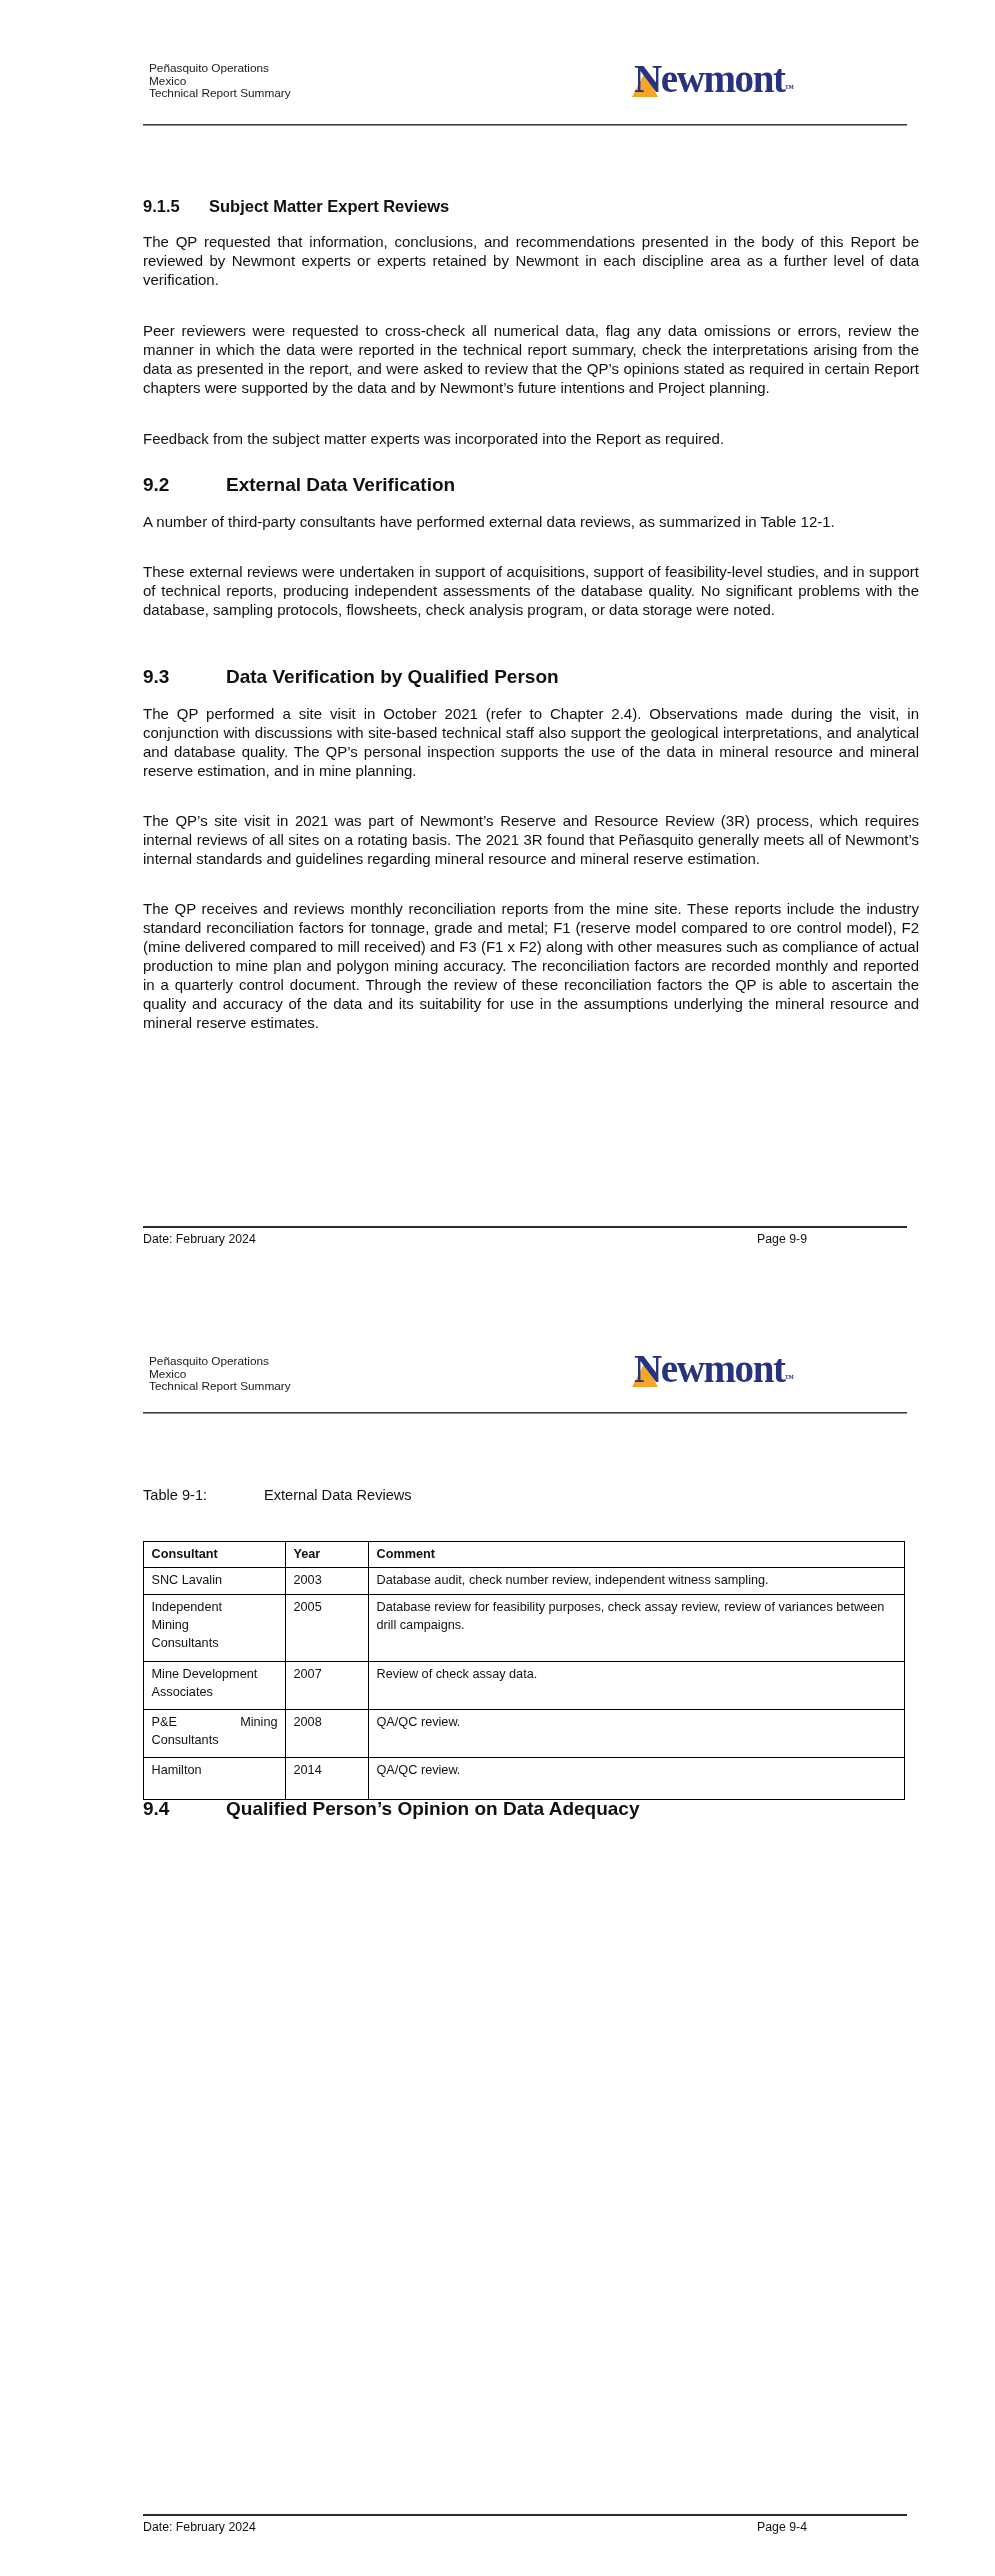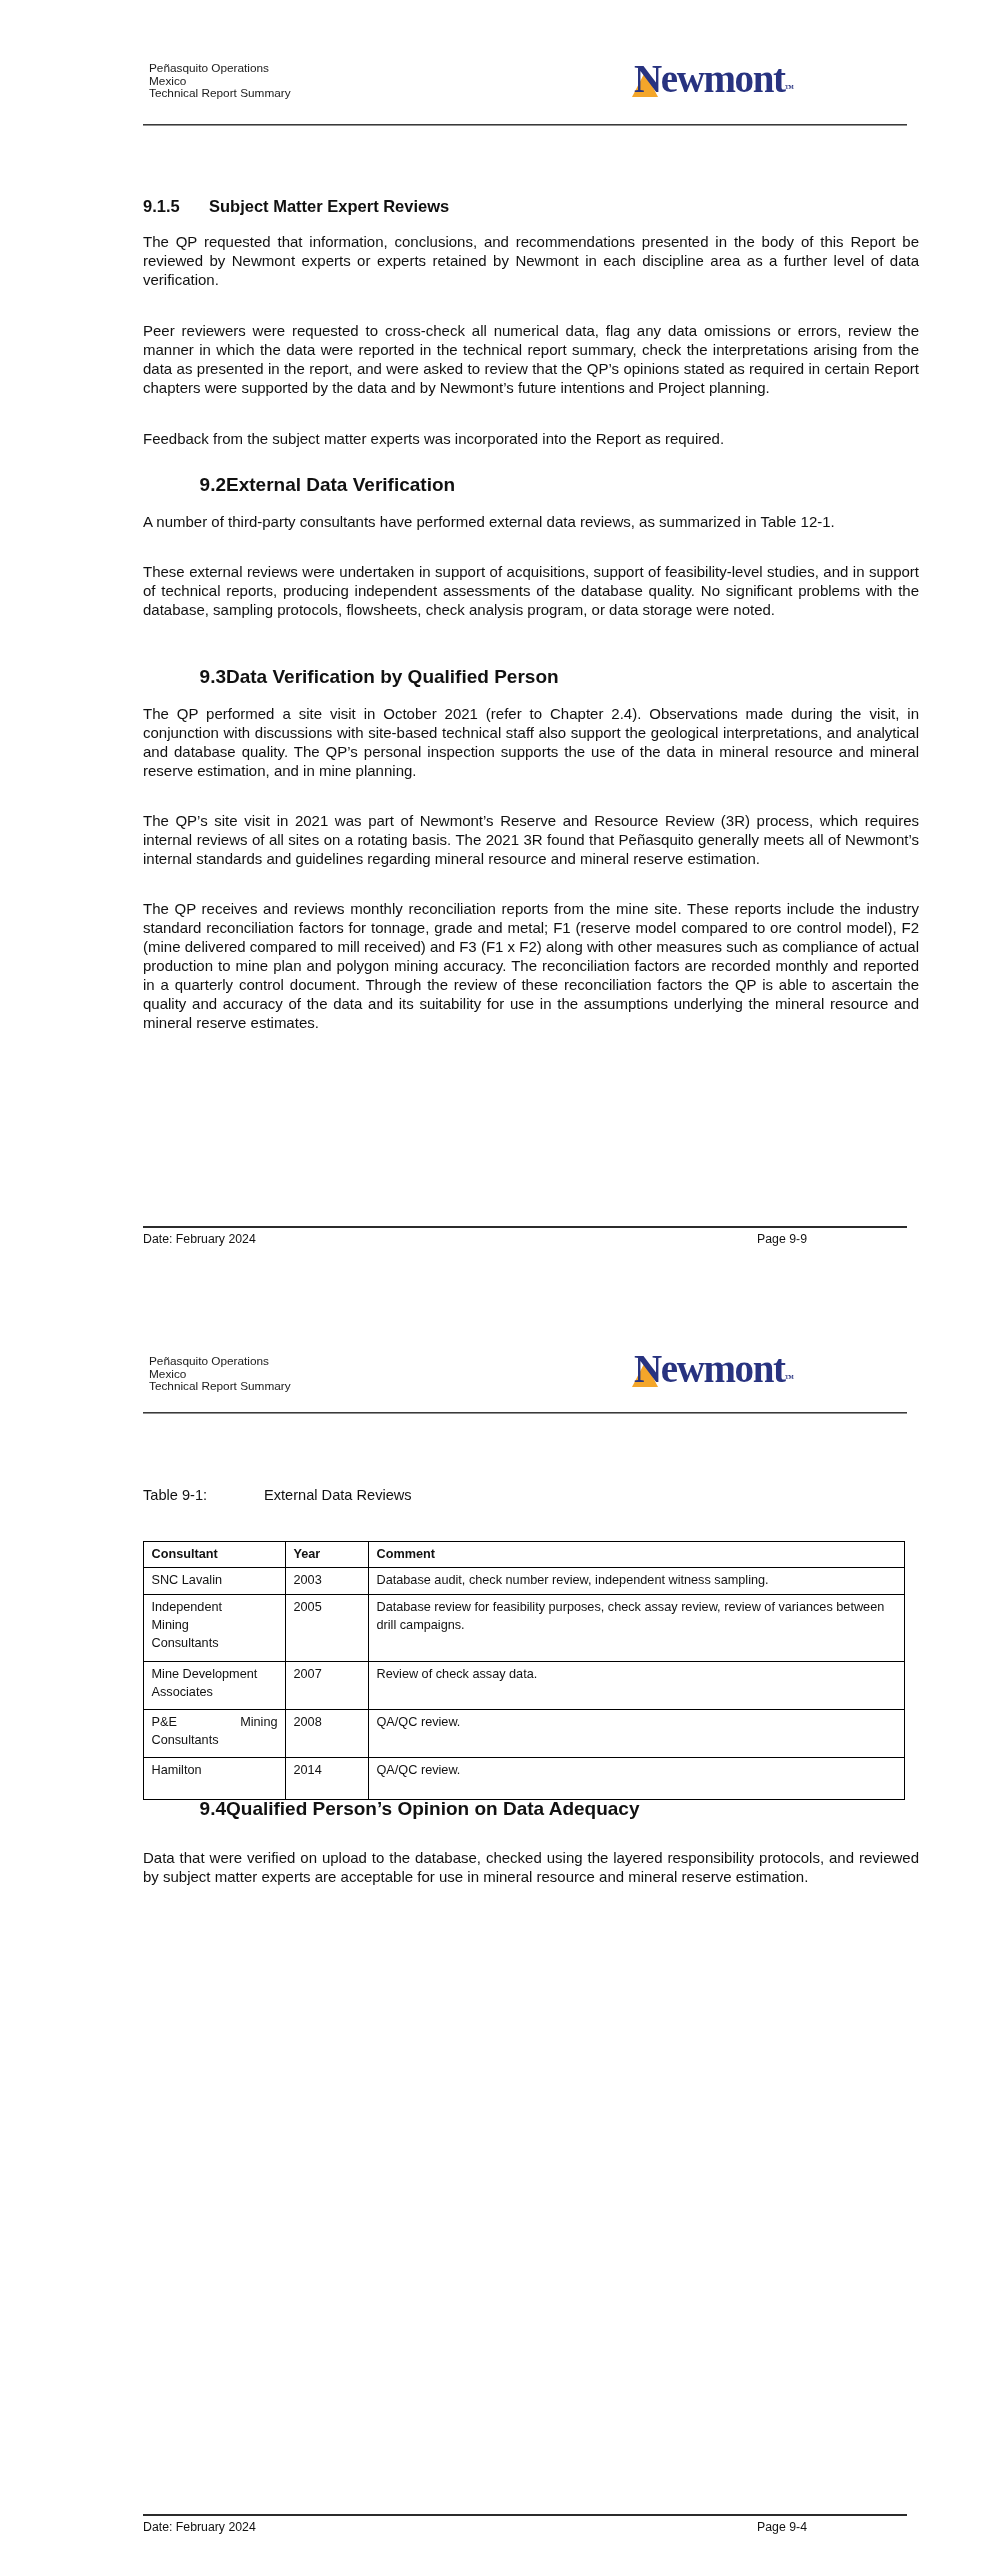--- a/index.html
+++ b/index.html
@@ -19,21 +19,21 @@
                      letter-spacing:-1.4px; line-height:43px; color:var(--navy); white-space:nowrap; }
   .logo .tm { font-size:9.4px; letter-spacing:0; vertical-align:baseline; position:relative; bottom:0.9px; }
 
   .rule-hdr { left:143px; width:764px; height:1.9px; background:#8f8f8f; border-top:0.9px solid #3a3a3a; }
   .rule-ftr { left:143px; width:764px; height:1.9px; background:#2b2b2b; }
 
   .para { left:143px; width:776px; text-align:justify; font-size:15px; line-height:19px; }
   .h2, .h3 { left:143px; font-weight:bold; white-space:nowrap; }
   .h2 { font-size:19px; }
   .h3 { font-size:16.5px; }
-  .h2 .hnum { display:inline-block; width:83px;text-align:right; }
+  .h2 .hnum { display:inline-block; width:83px; }
   .h3 .hnum { display:inline-block; width:66px; }
 
   .tbl-title { left:143px; font-size:14.6px; font-weight:normal; white-space:nowrap; }
   .tbl-title .tlabel { display:inline-block; width:121px; }
 
   table.ext { left:143px; border-collapse:collapse; table-layout:fixed; width:761px;
               font-size:12.7px; line-height:18px; }
   table.ext th, table.ext td { border:0.9px solid #000; padding:2.8px 7.5px; vertical-align:top; text-align:left; }
   table.ext th { font-weight:bold; height:26.4px; }
   .jline { display:flex; justify-content:space-between; }
@@ -159,20 +159,19 @@
           <td>2014</td>
           <td>QA/QC review.</td>
         </tr>
       </tbody>
   </table>
 
   <div class="abs h2" style="top:1798px">
     <span class="hnum">9.4</span><span>Qualified Person’s Opinion on Data Adequacy</span>
   </div>
 
-  <p class="abs para" style="top:1848px">Data that were verified on upload to the database, checked using the layered responsibility protocols, and reviewed by subject matter experts are acceptable for use in mineral resource and mineral reserve estimation.</p>
 
   <div class="abs rule-ftr" style="top:2514px"></div>
   <div class="abs ftr-date" style="top:2520px">Date:  February 2024</div>
   <div class="abs ftr-page" style="top:2520px">Page 9-4</div>
 
 </div>
 
 
 </body></html>

